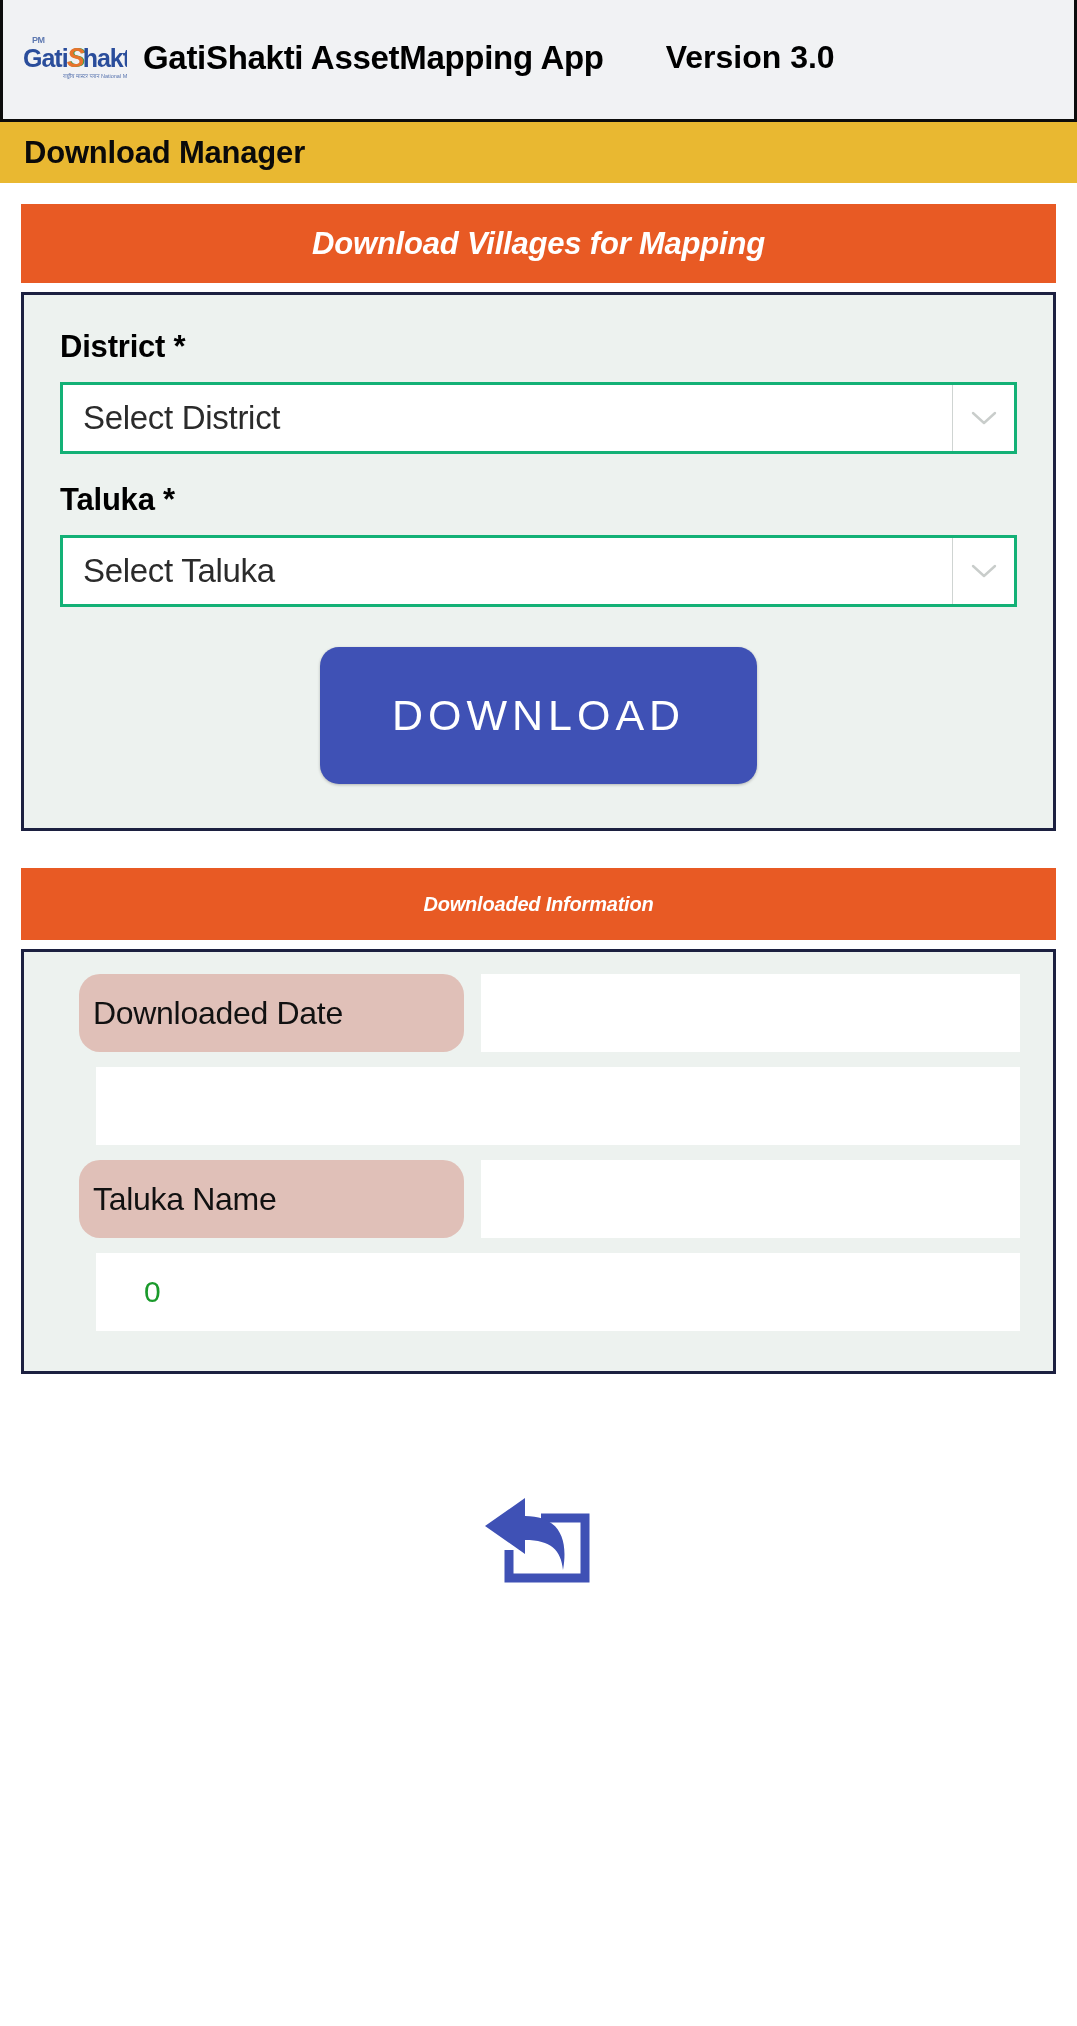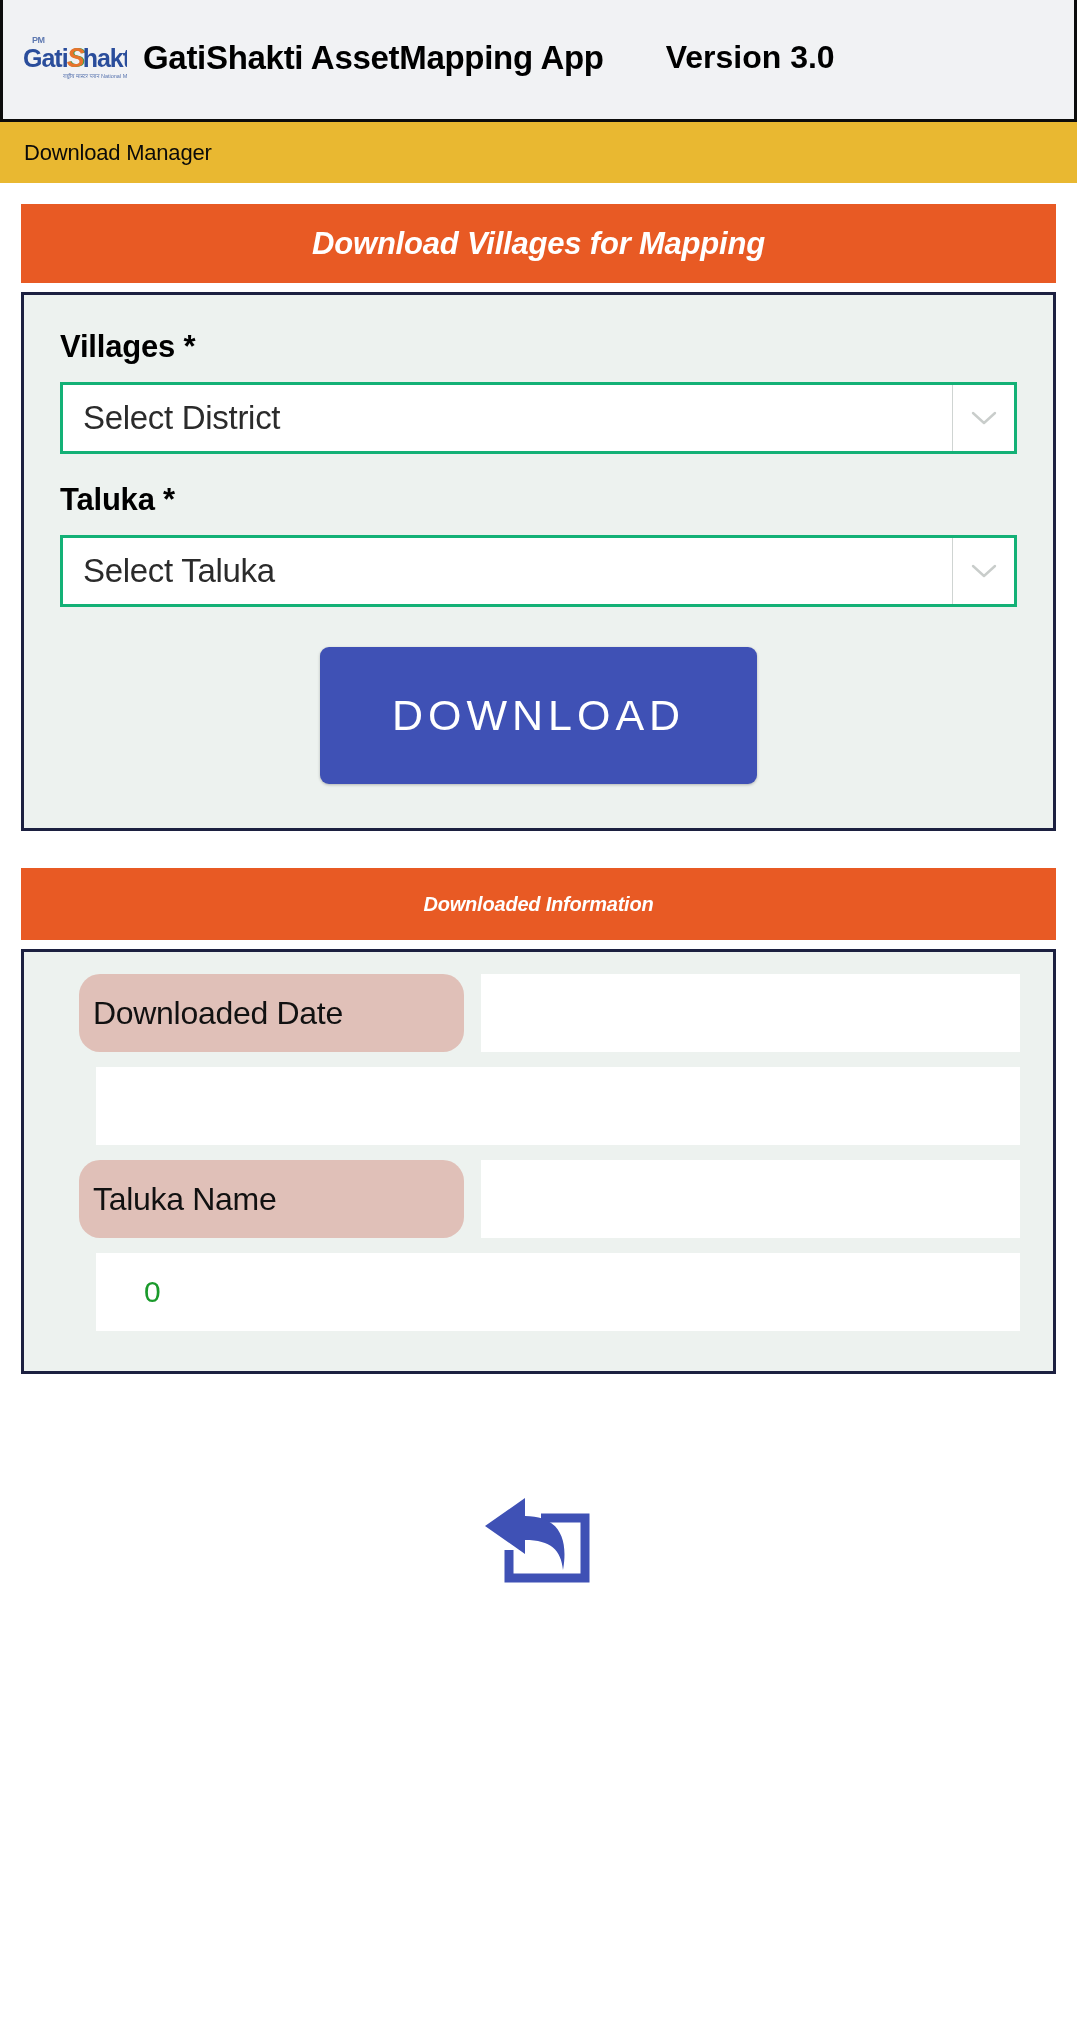--- a/index.html
+++ b/index.html
@@ -73,21 +73,21 @@
   }
 
   
   .page-title-bar {
     width: 1077px; height: 61px;
     background: #e9b831;
     display: flex; align-items: center;
     padding-left: 24px;
   }
   .page-title-bar .txt {
-    font-size: 22px; font-weight: normal; color: #0a0a0a;
+    font-size: 31px; font-weight: bold; color: #0a0a0a;
     letter-spacing: -0.2px;
   }
 
   
   .section-banner {
     margin: 21px 21px 0 21px;
     height: 79px;
     background: #e85a24;
     display: flex; align-items: center; justify-content: center;
   }
@@ -140,21 +140,21 @@
   .chev svg { display: block; }
 
   .dl-btn-row {
     display: flex; justify-content: center;
     margin-top: 40px;
   }
   .dl-btn {
     background: #3f51b5;
     color: #ffffff;
     border: none;
-    border-radius: 9px;
+    border-radius: 19px;
     width: 437px; height: 137px;
     font-size: 43px;
     font-family: "Liberation Sans", sans-serif;
     letter-spacing: 5px;
     cursor: pointer;
     display: flex; align-items: center; justify-content: center;
     box-shadow: 0 1px 3px rgba(0,0,0,.25);
   }
 
   
@@ -221,21 +221,21 @@
 <div class="page-title-bar">
   <span class="txt">Download Manager</span>
 </div>
 
 <div class="section-banner">
   <span class="txt">Download Villages for Mapping</span>
 </div>
 
 <div class="card form-card">
 
-  <div class="field-label">Villages *</div>
+  <div class="field-label">District *</div>
   <div class="select-wrap">
     <div class="value">Select District</div>
     <div class="arrow-box">
       <span class="chev">
         <svg width="26" height="14" viewBox="0 0 26 14">
             <polyline points="2,2 13,12 24,2" fill="none" stroke="#c9cdcb" stroke-width="2.4" stroke-linecap="round" stroke-linejoin="round"></polyline>
           </svg>
       </span>
     </div>
   </div>

